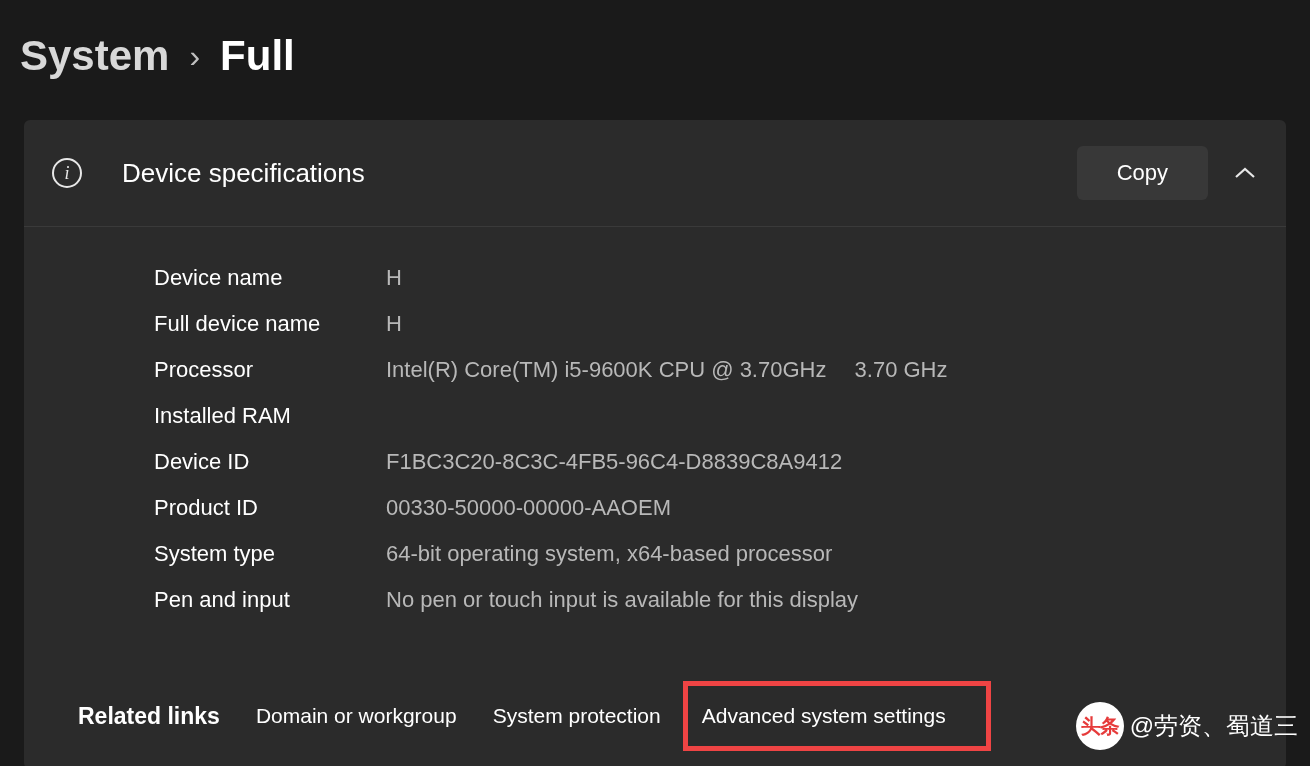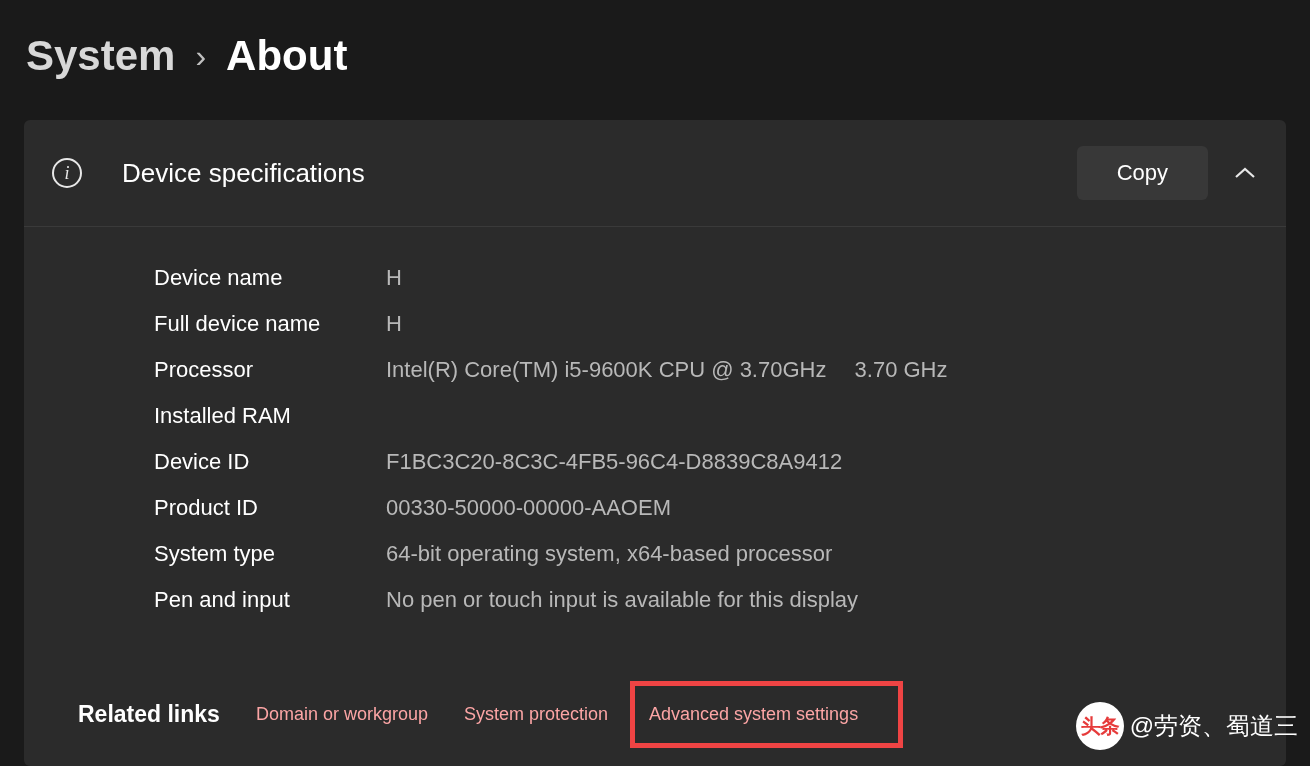--- a/index.html
+++ b/index.html
@@ -11,21 +11,21 @@
       background: #1a1a1a;
       color: #ffffff;
       font-family: "Segoe UI", -apple-system, sans-serif;
       width: 1310px;
       height: 766px;
       overflow: hidden;
     }
     .breadcrumb {
       display: flex;
       align-items: center;
-      padding: 32px 26px 22px 26px;
+      padding: 32px 26px 22px 20px;
       gap: 20px;
     }
     .breadcrumb-parent {
       font-size: 42px;
       font-weight: 600;
       color: #d8d8d8;
     }
     .breadcrumb-sep {
       font-size: 32px;
       color: #c0c0c0;
@@ -113,22 +113,22 @@
       align-items: center;
       padding: 30px 28px 18px 54px;
       gap: 36px;
     }
     .related-label {
       font-size: 23px;
       font-weight: 600;
       color: #ffffff;
     }
     .related-link {
-      font-size: 18px;
-      color: #fca5a5;
+      font-size: 21px;
+      color: #ffffff;
       cursor: pointer;
     }
     .red-box {
       border: 5px solid #ef4444;
       padding: 18px 40px 18px 14px;
       margin-left: -14px;
     }
     .watermark {
       position: absolute;
       bottom: 16px;
@@ -155,21 +155,21 @@
       font-size: 24px;
       font-weight: 400;
     }
   </style>
 </head>
 <body>
 
 <div class="breadcrumb">
   <span class="breadcrumb-parent">System</span>
   <span class="breadcrumb-sep">›</span>
-  <span class="breadcrumb-current">About</span>
+  <span class="breadcrumb-current">Full</span>
 </div>
 
 <div class="card">
   <div class="card-header">
     <span class="info-icon">i</span>
     <span class="card-title">Device specifications</span>
     <button class="copy-btn">Copy</button>
     <span class="chevron">
       <svg viewBox="0 0 22 14" fill="none" stroke="#e8e8e8" stroke-width="2.2">
         <path d="M2 11 L11 3 L20 11"></path>

